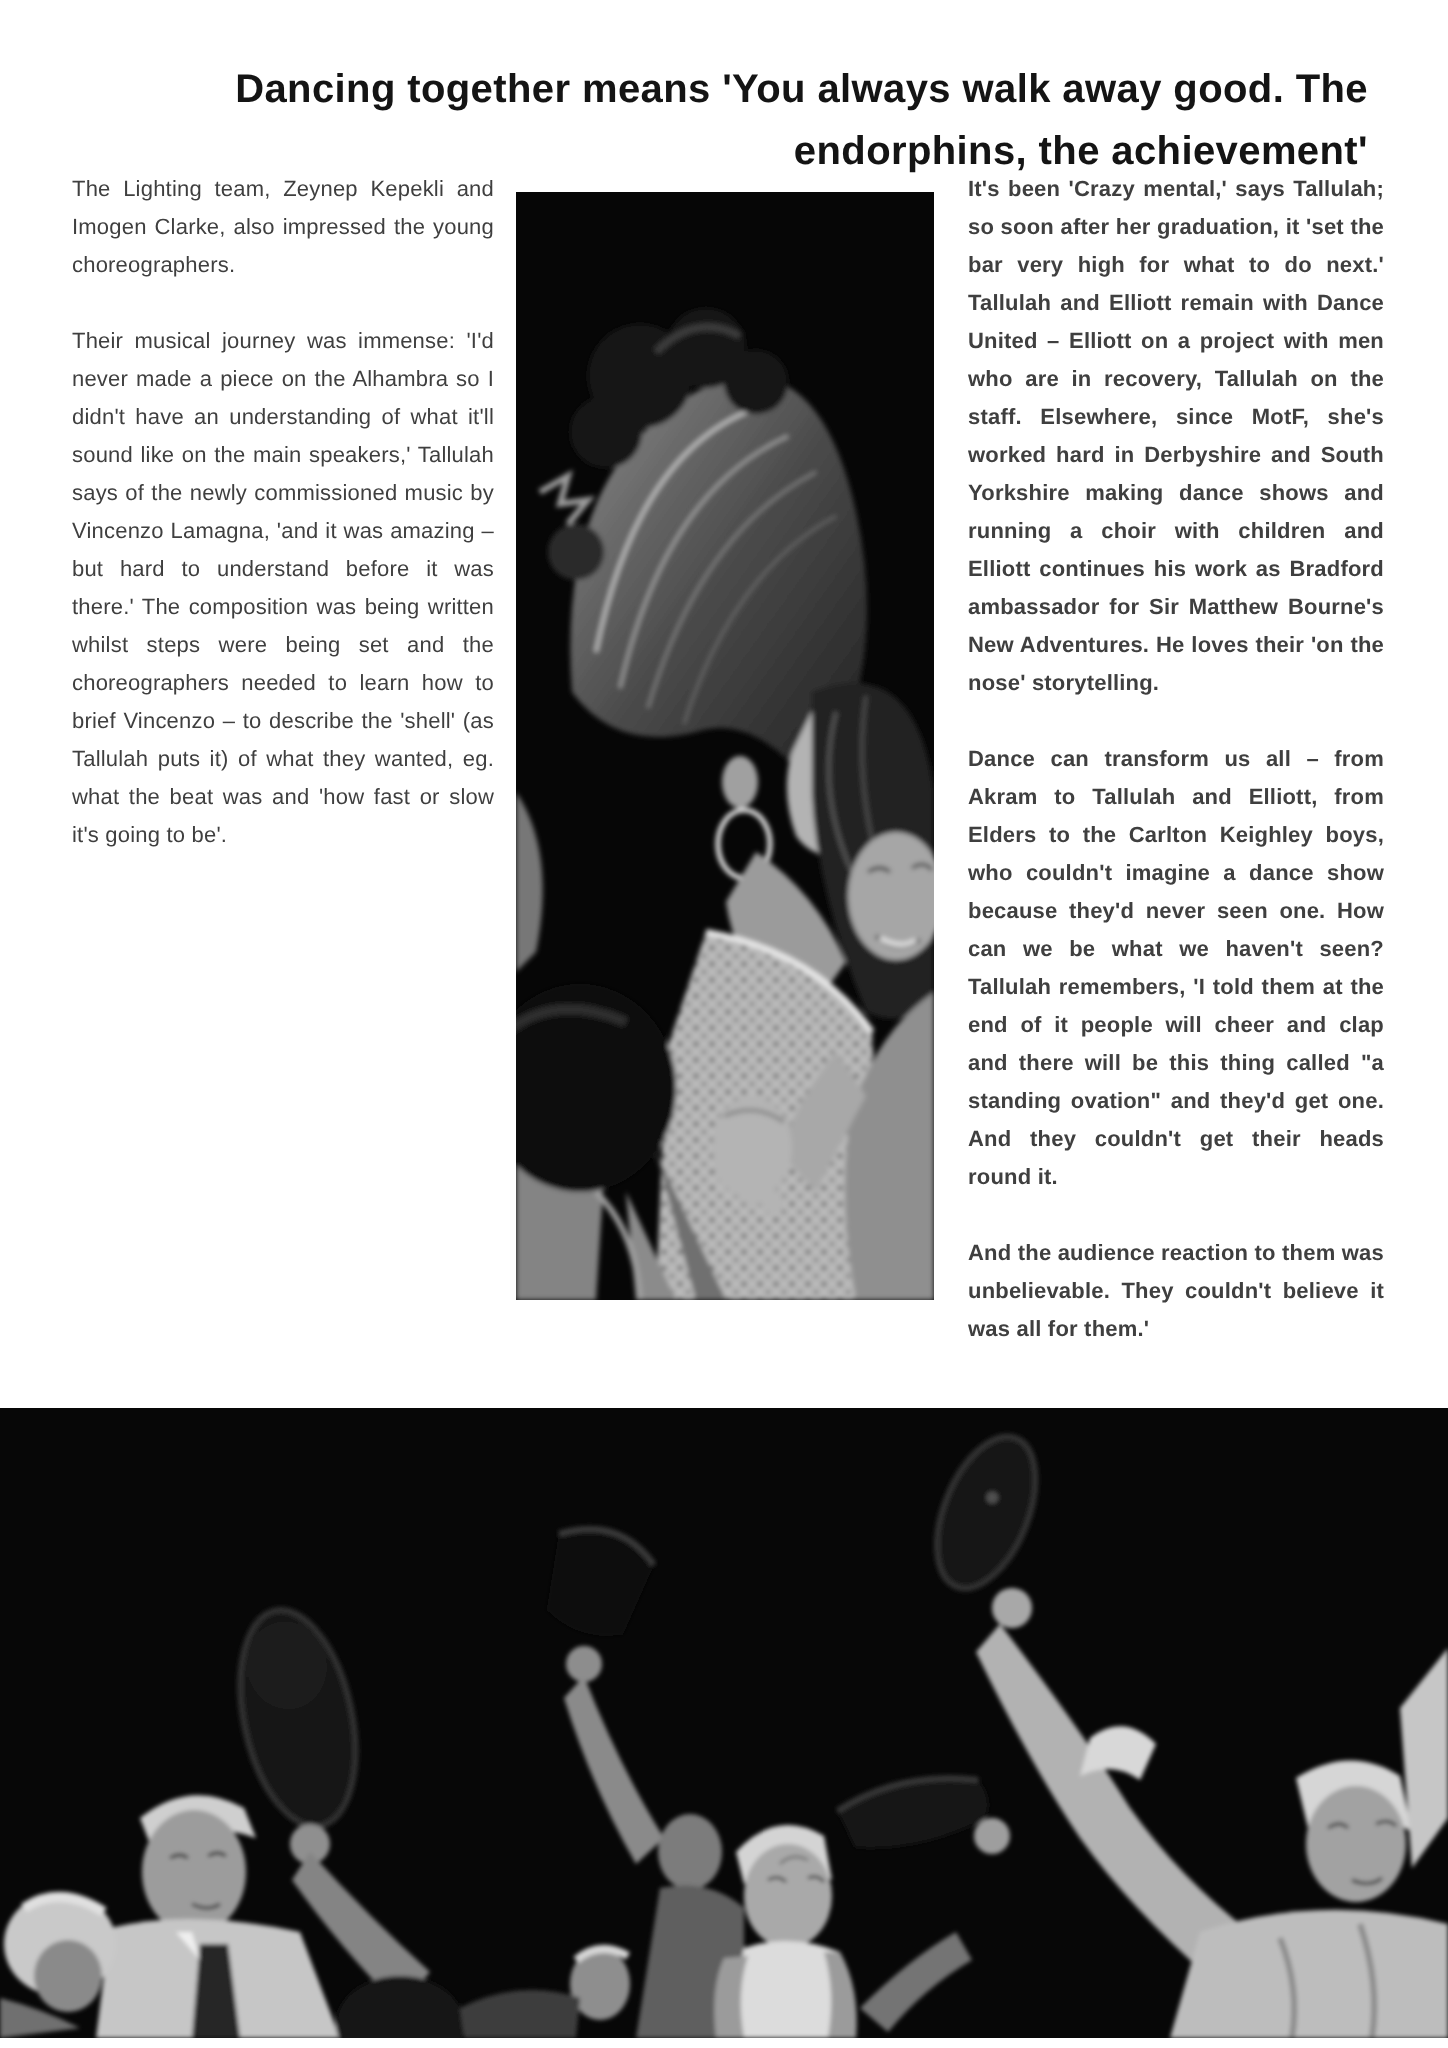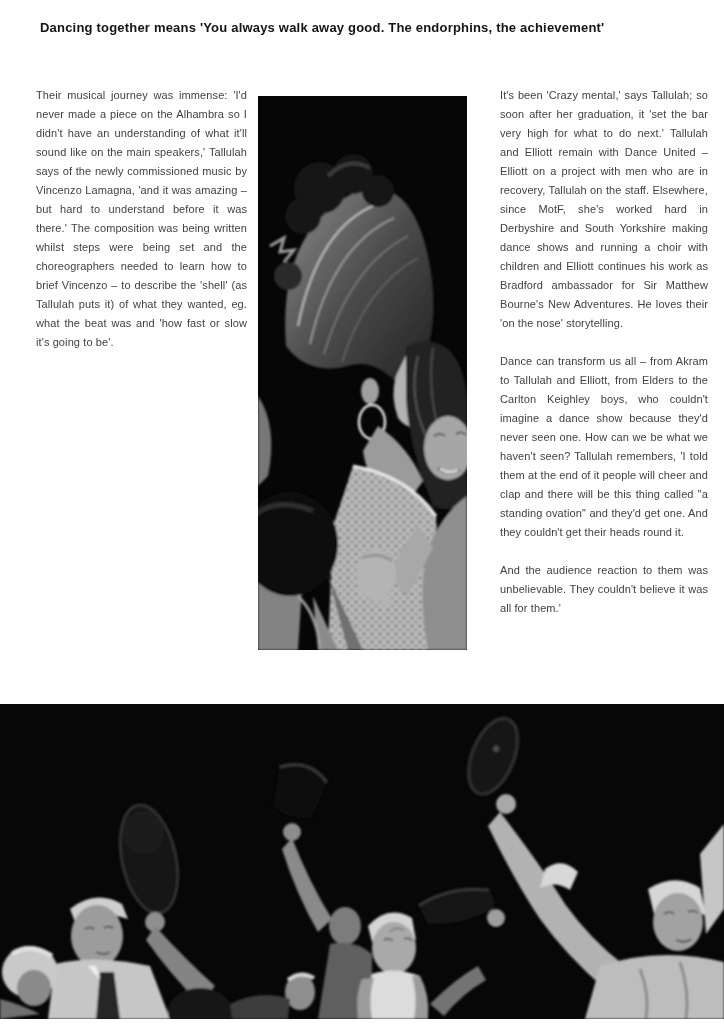--- a/index.html
+++ b/index.html
@@ -6,42 +6,42 @@
   html, body { margin: 0; padding: 0; }
   body {
     width: 724px; height: 1024px;
     background: #ffffff;
     font-family: "Liberation Sans", sans-serif;
     position: relative;
     overflow: hidden;
   }
   .page-title {
     position: absolute;
-    top: 18px; left: 0; right: 0;
+    top: 30px; left: 0; right: 0;
     margin: 0;
     padding: 0 40px;
-    text-align: left;
-    font-size: 13px;
+    text-align: right;
+    font-size: 20px;
     font-weight: bold;
     line-height: 1.55;
     letter-spacing: 0.2px;
     color: #141414;
   }
   .col {
     position: absolute;
     top: 86px;
     font-size: 11px;
     line-height: 19px;
     color: #3f3f3f;
     text-align: justify;
     letter-spacing: 0.1px;
   }
   .col p { margin: 0 0 19px 0; }
   .col-left  { left: 36px;  width: 211px; }
-  .col-right { left: 500px; width: 208px; }
+  .col-right { left: 484px; width: 208px; font-weight: bold; }
   figure { margin: 0; padding: 0; }
   .photo-center {
     position: absolute;
     left: 258px; top: 96px;
     width: 209px; height: 554px;
     overflow: hidden;
     background: #060606;
   }
   .photo-bottom {
     position: absolute;
@@ -53,20 +53,21 @@
   figure svg { display: block; width: 100%; height: 100%; }
 </style>
 </head>
 <body>
 
 <div class="page">
 
   <h1 class="page-title">Dancing together means 'You always walk away good. The endorphins, the achievement'</h1>
 
   <div class="col col-left">
+    <p>The Lighting team, Zeynep Kepekli and Imogen Clarke, also impressed the young choreographers.</p>
     <p>Their musical journey was immense: 'I'd never made a piece on the Alhambra so I didn't have an understanding of what it'll sound like on the main speakers,' Tallulah says of the newly commissioned music by Vincenzo Lamagna, 'and it was amazing – but hard to understand before it was there.' The composition was being written whilst steps were being set and the choreographers needed to learn how to brief Vincenzo – to describe the 'shell' (as Tallulah puts it) of what they wanted, eg. what the beat was and 'how fast or slow it's going to be'.</p>
   </div>
 
   <figure class="photo-center">
     <svg viewBox="0 0 209 554" preserveAspectRatio="none">
       <defs>
         <filter id="soft1" x="-10%" y="-10%" width="120%" height="120%">
             <feGaussianBlur stdDeviation="1.3"></feGaussianBlur>
           </filter>
         <linearGradient id="hairG" x1="0" y1="0" x2="1" y2="1">

